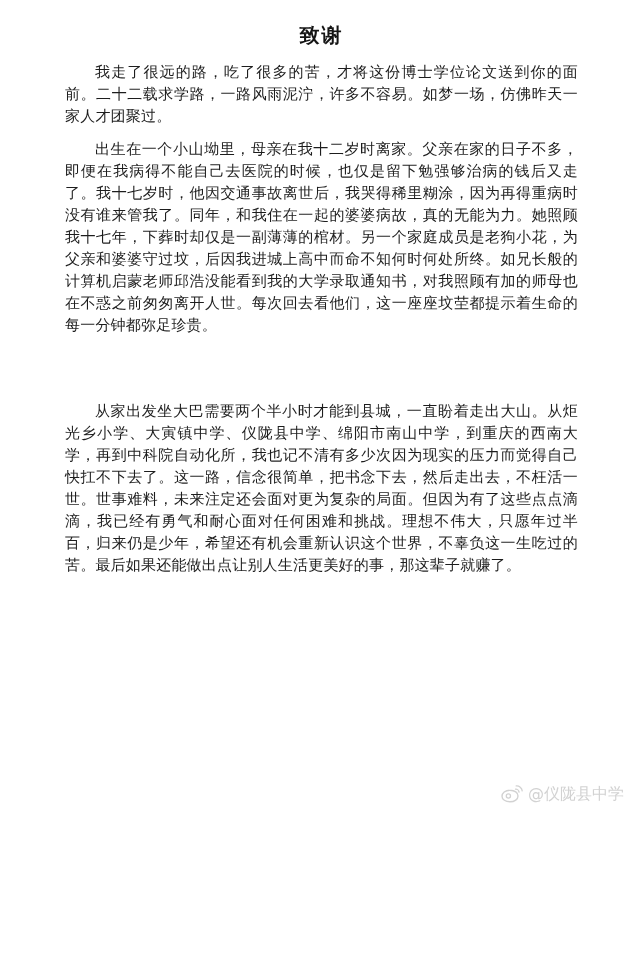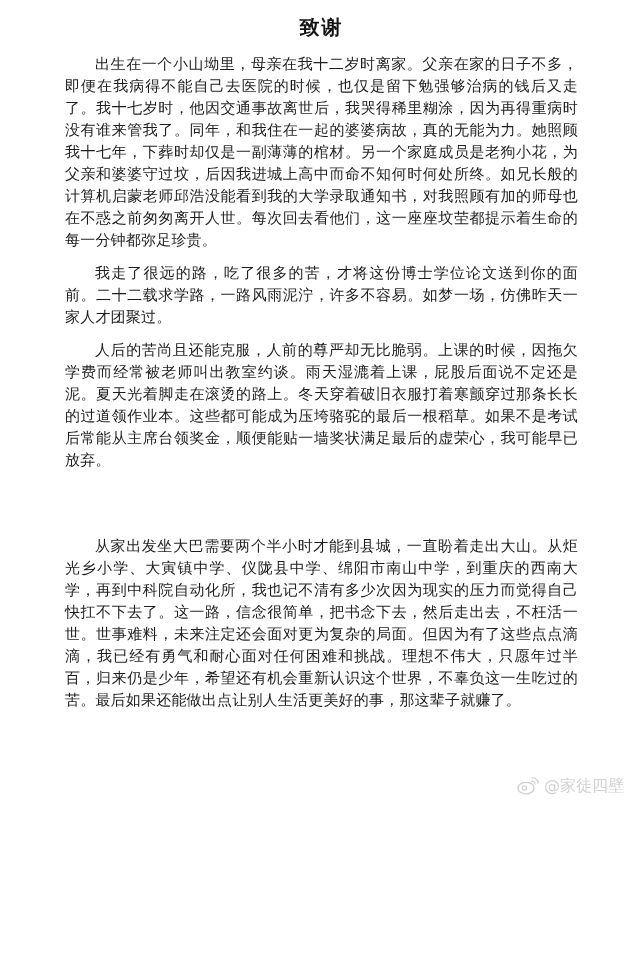--- a/index.html
+++ b/index.html
@@ -4,21 +4,21 @@
 <style>
   html, body {
     margin: 0;
     padding: 0;
     background: #ffffff;
   }
   .page {
     position: relative;
     width: 640px;
     height: 804px;
-    margin: 0 auto;
+    margin: 8px auto;
     background: #ffffff;
     box-sizing: border-box;
     padding: 14px 62px 0 65px;
     overflow: hidden;
     font-family: "DejaVu Serif", "Liberation Serif", serif;
     color: #1d1d1d;
   }
   .doc-title {
     margin: 0 0 13px 0;
     text-align: center;
@@ -65,35 +65,34 @@
     white-space: nowrap;
   }
 </style>
 </head>
 <body>
 
 <div class="page">
 
   <h1 class="doc-title">致谢</h1>
 
+  <p class="para">我走了很远的路，吃了很多的苦，才将这份博士学位论文送到你的面前。二十二载求学路，一路风雨泥泞，许多不容易。如梦一场，仿佛昨天一家人才团聚过。</p>
+
   <p class="para">出生在一个小山坳里，母亲在我十二岁时离家。父亲在家的日子不多，即便在我病得不能自己去医院的时候，也仅是留下勉强够治病的钱后又走了。我十七岁时，他因交通事故离世后，我哭得稀里糊涂，因为再得重病时没有谁来管我了。同年，和我住在一起的婆婆病故，真的无能为力。她照顾我十七年，下葬时却仅是一副薄薄的棺材。另一个家庭成员是老狗小花，为父亲和婆婆守过坟，后因我进城上高中而命不知何时何处所终。如兄长般的计算机启蒙老师邱浩没能看到我的大学录取通知书，对我照顾有加的师母也在不惑之前匆匆离开人世。每次回去看他们，这一座座坟茔都提示着生命的每一分钟都弥足珍贵。</p>
 
-  <p class="para">我走了很远的路，吃了很多的苦，才将这份博士学位论文送到你的面前。二十二载求学路，一路风雨泥泞，许多不容易。如梦一场，仿佛昨天一家人才团聚过。</p>
 
-
-  <p class="para">人后的苦尚且还能克服，人前的尊严却无比脆弱。上课的时候，因拖欠学费而经常被老师叫出教室约谈。雨天湿漉着上课，屁股后面说不定还是泥。夏天光着脚走在滚烫的路上。冬天穿着破旧衣服打着寒颤穿过那条长长的过道领作业本。这些都可能成为压垮骆驼的最后一根稻草。如果不是考试后常能从主席台领奖金，顺便能贴一墙奖状满足最后的虚荣心，我可能早已放弃。</p>
 
 
   <p class="para section-gap">从家出发坐大巴需要两个半小时才能到县城，一直盼着走出大山。从炬光乡小学、大寅镇中学、仪陇县中学、绵阳市南山中学，到重庆的西南大学，再到中科院自动化所，我也记不清有多少次因为现实的压力而觉得自己快扛不下去了。这一路，信念很简单，把书念下去，然后走出去，不枉活一世。世事难料，未来注定还会面对更为复杂的局面。但因为有了这些点点滴滴，我已经有勇气和耐心面对任何困难和挑战。理想不伟大，只愿年过半百，归来仍是少年，希望还有机会重新认识这个世界，不辜负这一生吃过的苦。最后如果还能做出点让别人生活更美好的事，那这辈子就赚了。</p>
 
   <div class="watermark">
     <span class="wm-icon">
       <svg width="24" height="20" viewBox="0 0 24 20" fill="none" xmlns="http://www.w3.org/2000/svg">
         <path d="M10 6.2 C5.2 6.2 2 9 2 12.2 C2 15.6 5.6 17.8 10 17.8 C14.6 17.8 18 15.2 18 11.9 C18 8.8 14.8 6.2 10 6.2 Z" stroke="#d2d2d2" stroke-width="1.4" fill="none"></path>
         <circle cx="8.4" cy="12" r="2.1" stroke="#d2d2d2" stroke-width="1.3" fill="none"></circle>
         <path d="M15.5 5.2 C17.2 5.0 18.9 6.4 19.1 8.1" stroke="#d2d2d2" stroke-width="1.3" fill="none" stroke-linecap="round"></path>
         <path d="M16.2 1.9 C19.2 1.6 21.9 3.9 22.2 6.9" stroke="#d2d2d2" stroke-width="1.3" fill="none" stroke-linecap="round"></path>
       </svg>
     </span>
-    <span class="wm-text">@家徒四壁</span>
+    <span class="wm-text">@仪陇县中学</span>
   </div>
 
 </div>
 
 </body></html>

